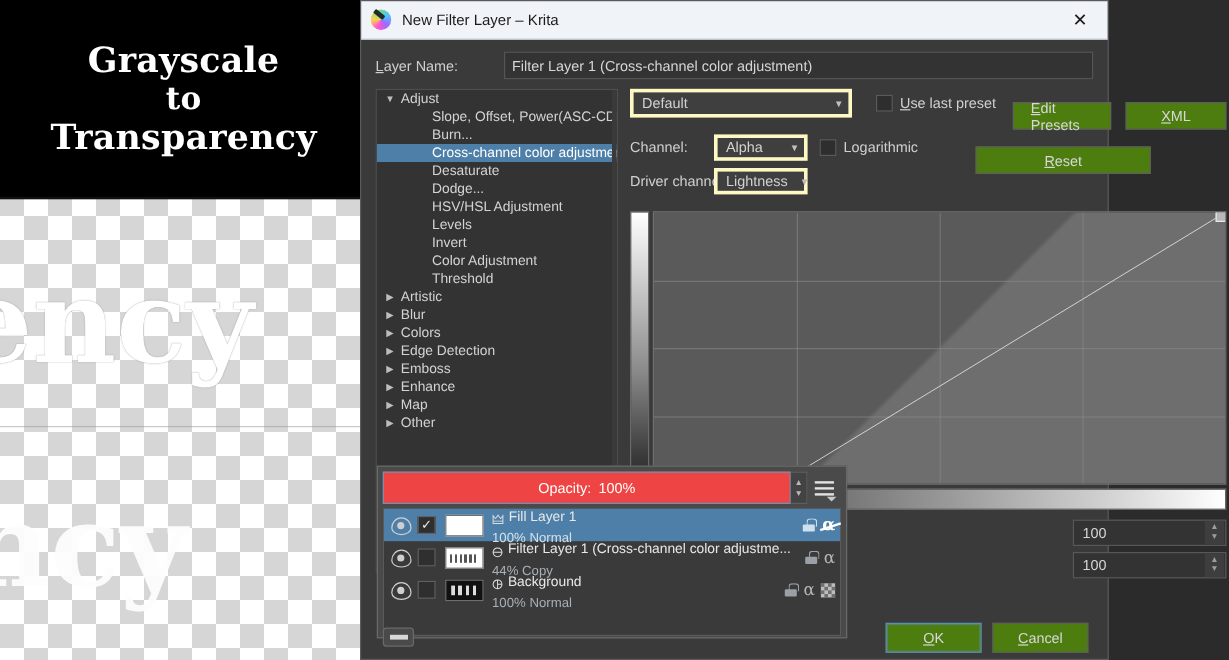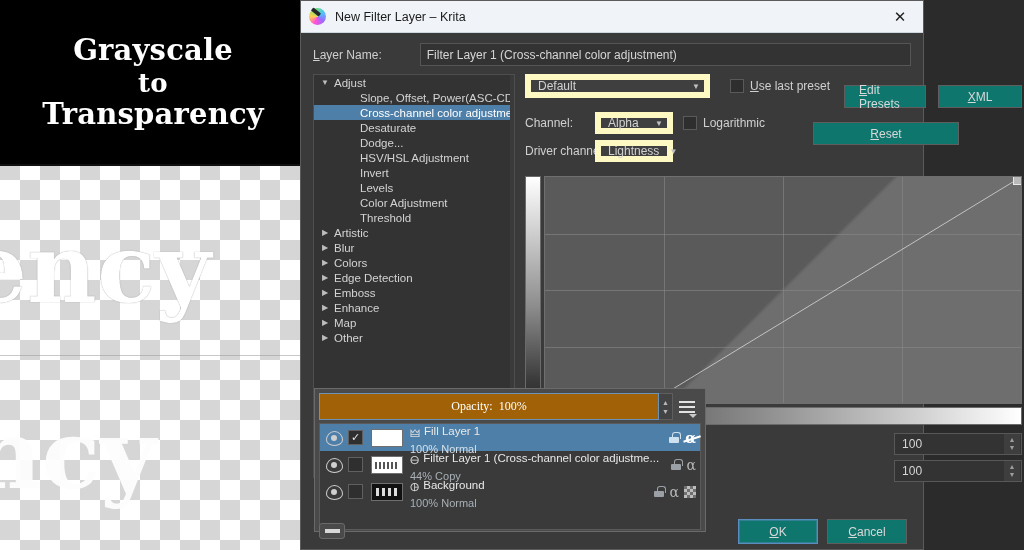--- a/index.html
+++ b/index.html
@@ -118,34 +118,34 @@
   }
   .tree-row.child .twist { visibility: hidden; }
   .tree-row.child .lbl { padding-left: 26px; }
   .tree-row.selected { background: #4e7fa8; color: #ffffff; }
   .tree-scroll { position:absolute; right:0; top:0; width:4px; height:100%; background:#3a3a3a; }
 
   .right-pane { flex: 1; padding-left: 10px; display: flex; flex-direction: column; }
 
   .preset-row { display: flex; align-items: center; height: 24px; margin-bottom: 14px; }
   .combo {
-    background: #3f3f3f; border: 6px solid #fef9c3; color: #d2d2d2;
+    background: #3f3f3f; border: 3px solid #fef9c3; color: #d2d2d2;
     height: 24px; font-size: 12px; display: flex; align-items: center;
     padding: 0 4px 0 7px; position: relative; cursor: pointer;
   }
   .combo .arrow { margin-left: auto; padding-left: 10px; font-size: 8px; color: #c0c0c0; }
   .combo-preset { width: 185px; }
   .chk {
     width: 14px; height: 14px; background: #2e2e2e; border: 1px solid #5a5a5a;
     flex: none; cursor: pointer;
   }
   .chk-label { font-size: 12px; color: #d0d0d0; margin-left: 6px; white-space: nowrap; cursor: pointer; }
   .chk-label u { text-decoration: underline; }
   .btn {
-    background: #0f766e; border: 1px solid #5e5e5e; color: #d8d8d8;
+    background: #4d7c0f; border: 1px solid #5e5e5e; color: #d8d8d8;
     height: 23px; font-size: 12px; display: flex; align-items: center;
     justify-content: center; cursor: pointer; padding: 0 14px; margin-top: 21px;
   }
   .btn u { text-decoration: underline; }
 
   .chanrow { display: flex; align-items: center; height: 22px; margin-bottom: 6px; }
   .chanlabel { font-size: 12px; color: #d0d0d0; white-space: nowrap; }
 
   
   .curve-wrap { display: flex; margin-top: 8px; }
@@ -199,23 +199,23 @@
   .btn.focus { border: 1px solid #5b8cc0; box-shadow: 0 0 0 1px rgba(91,140,192,.45) inset; }
 
   
   .docker {
     position: absolute; left: 314px; top: 388px; width: 392px; height: 144px;
     background: #4a4a4a; border: 1px solid #6a6a6a;
     padding: 4px; z-index: 20;
   }
   .opacity-row { display: flex; height: 27px; }
   .opacity-bar {
-    flex: 1; background: #a16207; border: 1px solid #6b93b7;
+    flex: 1; background: #ef4444; border: 1px solid #6b93b7;
     display: flex; align-items: center; justify-content: center;
-    color: #ffffff; font-size: 12px; font-family: Liberation Serif, serif;
+    color: #ffffff; font-size: 12px;
   }
   .opacity-spin {
     width: 14px; background: #434343; border: 1px solid #5e5e5e; border-left: none;
     display: flex; flex-direction: column; align-items: center; justify-content: center;
   }
   .opacity-spin i { font-style: normal; font-size: 7px; color: #b9b9b9; line-height: 9px; }
   .burger {
     width: 28px; background: #4a4a4a; display: flex; flex-direction: column;
     align-items: center; justify-content: center; gap: 3px; position: relative;
   }
@@ -335,43 +335,47 @@
 
         <div class="tree">
           <div class="tree-row group">
             <span class="twist">▼</span>
             <span class="lbl">Adjust</span>
           </div>
           <div class="tree-row child">
             <span class="twist"></span>
             <span class="lbl">Slope, Offset, Power(ASC-CDL)</span>
           </div>
+          <div class="tree-row child">
+            <span class="twist"></span>
+            <span class="lbl">Burn...</span>
+          </div>
           <div class="tree-row child selected">
             <span class="twist"></span>
             <span class="lbl">Cross-channel color adjustment</span>
           </div>
           <div class="tree-row child">
             <span class="twist"></span>
             <span class="lbl">Desaturate</span>
           </div>
           <div class="tree-row child">
             <span class="twist"></span>
             <span class="lbl">Dodge...</span>
           </div>
           <div class="tree-row child">
             <span class="twist"></span>
             <span class="lbl">HSV/HSL Adjustment</span>
           </div>
           <div class="tree-row child">
             <span class="twist"></span>
+            <span class="lbl">Levels</span>
+          </div>
+          <div class="tree-row child">
+            <span class="twist"></span>
             <span class="lbl">Invert</span>
-          </div>
-          <div class="tree-row child">
-            <span class="twist"></span>
-            <span class="lbl">Levels</span>
           </div>
           <div class="tree-row child">
             <span class="twist"></span>
             <span class="lbl">Color Adjustment</span>
           </div>
           <div class="tree-row child">
             <span class="twist"></span>
             <span class="lbl">Threshold</span>
           </div>
 

